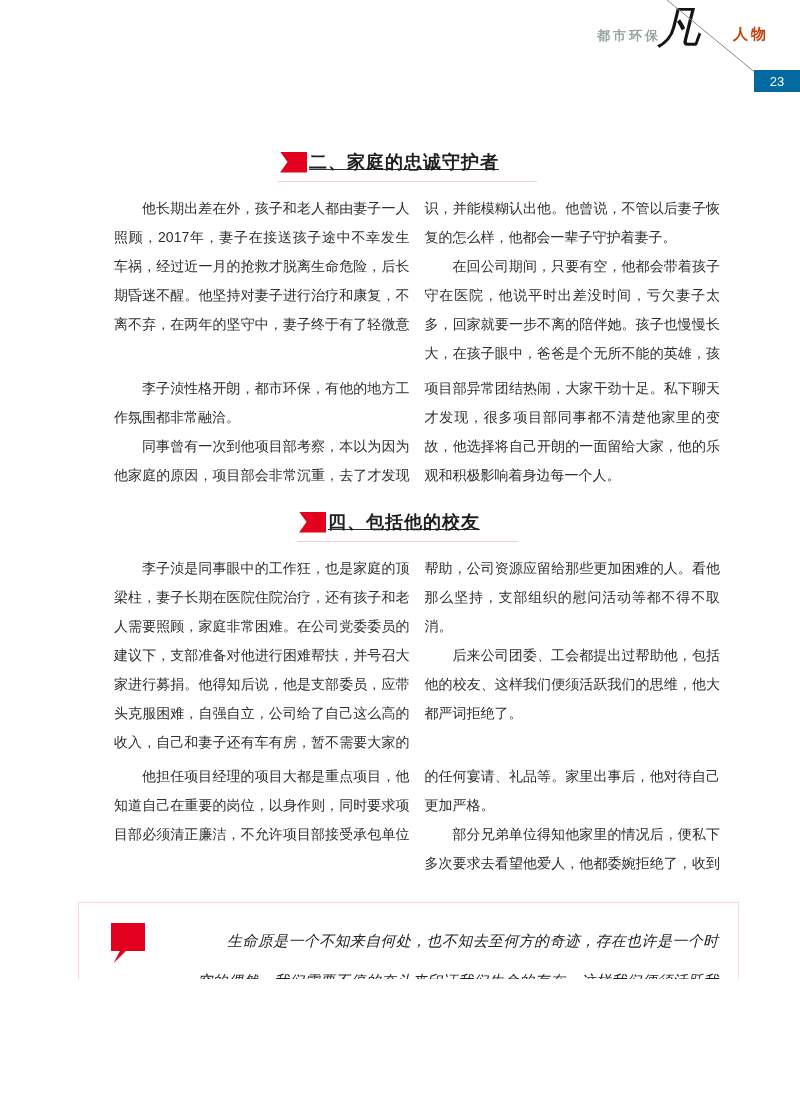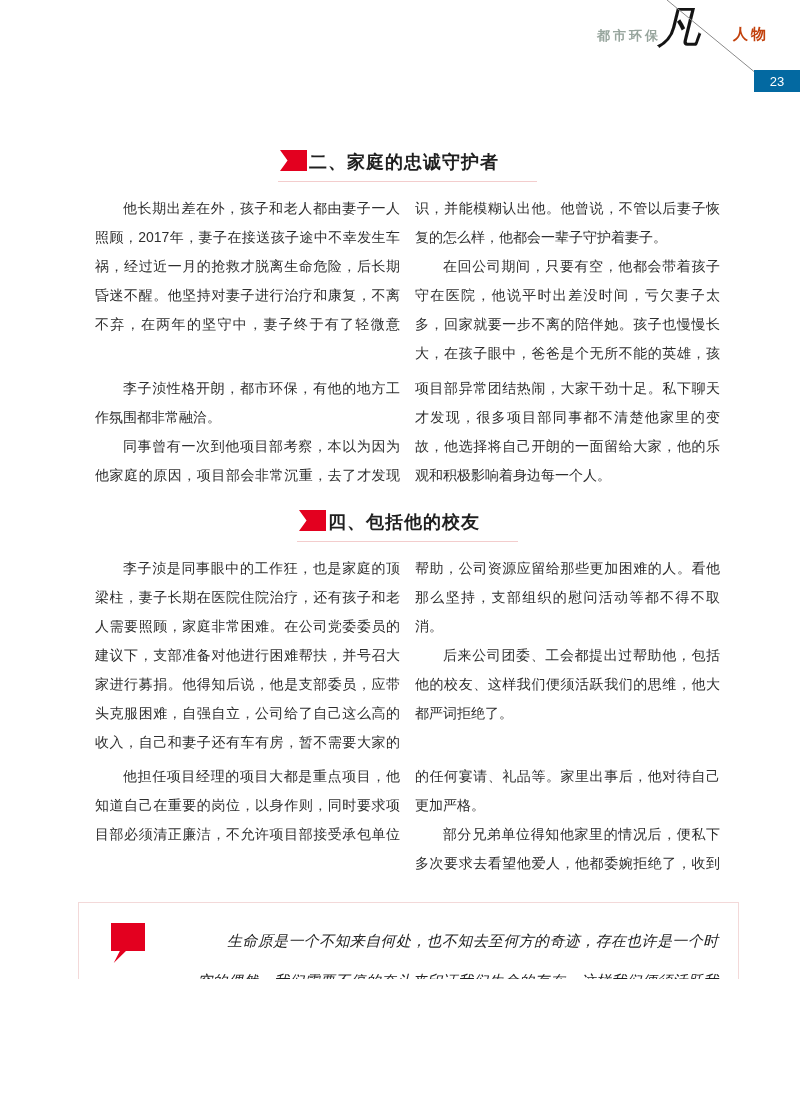--- a/index.html
+++ b/index.html
@@ -29,32 +29,32 @@
     position:absolute; top:70px; right:0; width:46px; height:22px;
     background:#0369a1; color:#ffffff; font-size:13px;
     display:flex; align-items:center; justify-content:center;
   }
 
   
   .content { position:absolute; top:136px; left:95px; width:625px; }
 
   .sec-header { display:flex; justify-content:center; margin:14px 0 12px 0; }
   .sec-header-inner {
-    display:flex; align-items:flex-start; gap:2px;
-    border-bottom:1px solid #f3cdcd; padding:0 38px 7px 2px;
+    display:flex; align-items:center; gap:2px;
+    border-bottom:1px solid #f3cdcd; padding:0 38px 7px 2px;text-decoration:underline;
   }
   .flag-icon {
     width:27px; height:21px; background:#e3001f; flex:0 0 auto;
     clip-path: polygon(0 0, 100% 0, 100% 100%, 0 100%, 28% 50%);
   }
   .sec-title { font-size:18px; font-weight:bold; color:#1f1f1f; letter-spacing:1px; }
 
   .sec-body {
     column-count:2; column-gap:15px; column-fill:auto; overflow:hidden;
-    font-size:14px; line-height:29px; text-align:justify; color:#2e2e2e;
+    font-size:14px; line-height:29px; text-align:justify; color:#2e2e2e;margin-left:19px;
   }
   .sec-body p { margin:0; text-indent:2em; }
 
   .h-s2 { height:180px; }
   .h-s3 { height:122px; }
   .h-s4 { height:208px; }
   .h-s5 { height:122px; }
 
   
   .quote-box {

